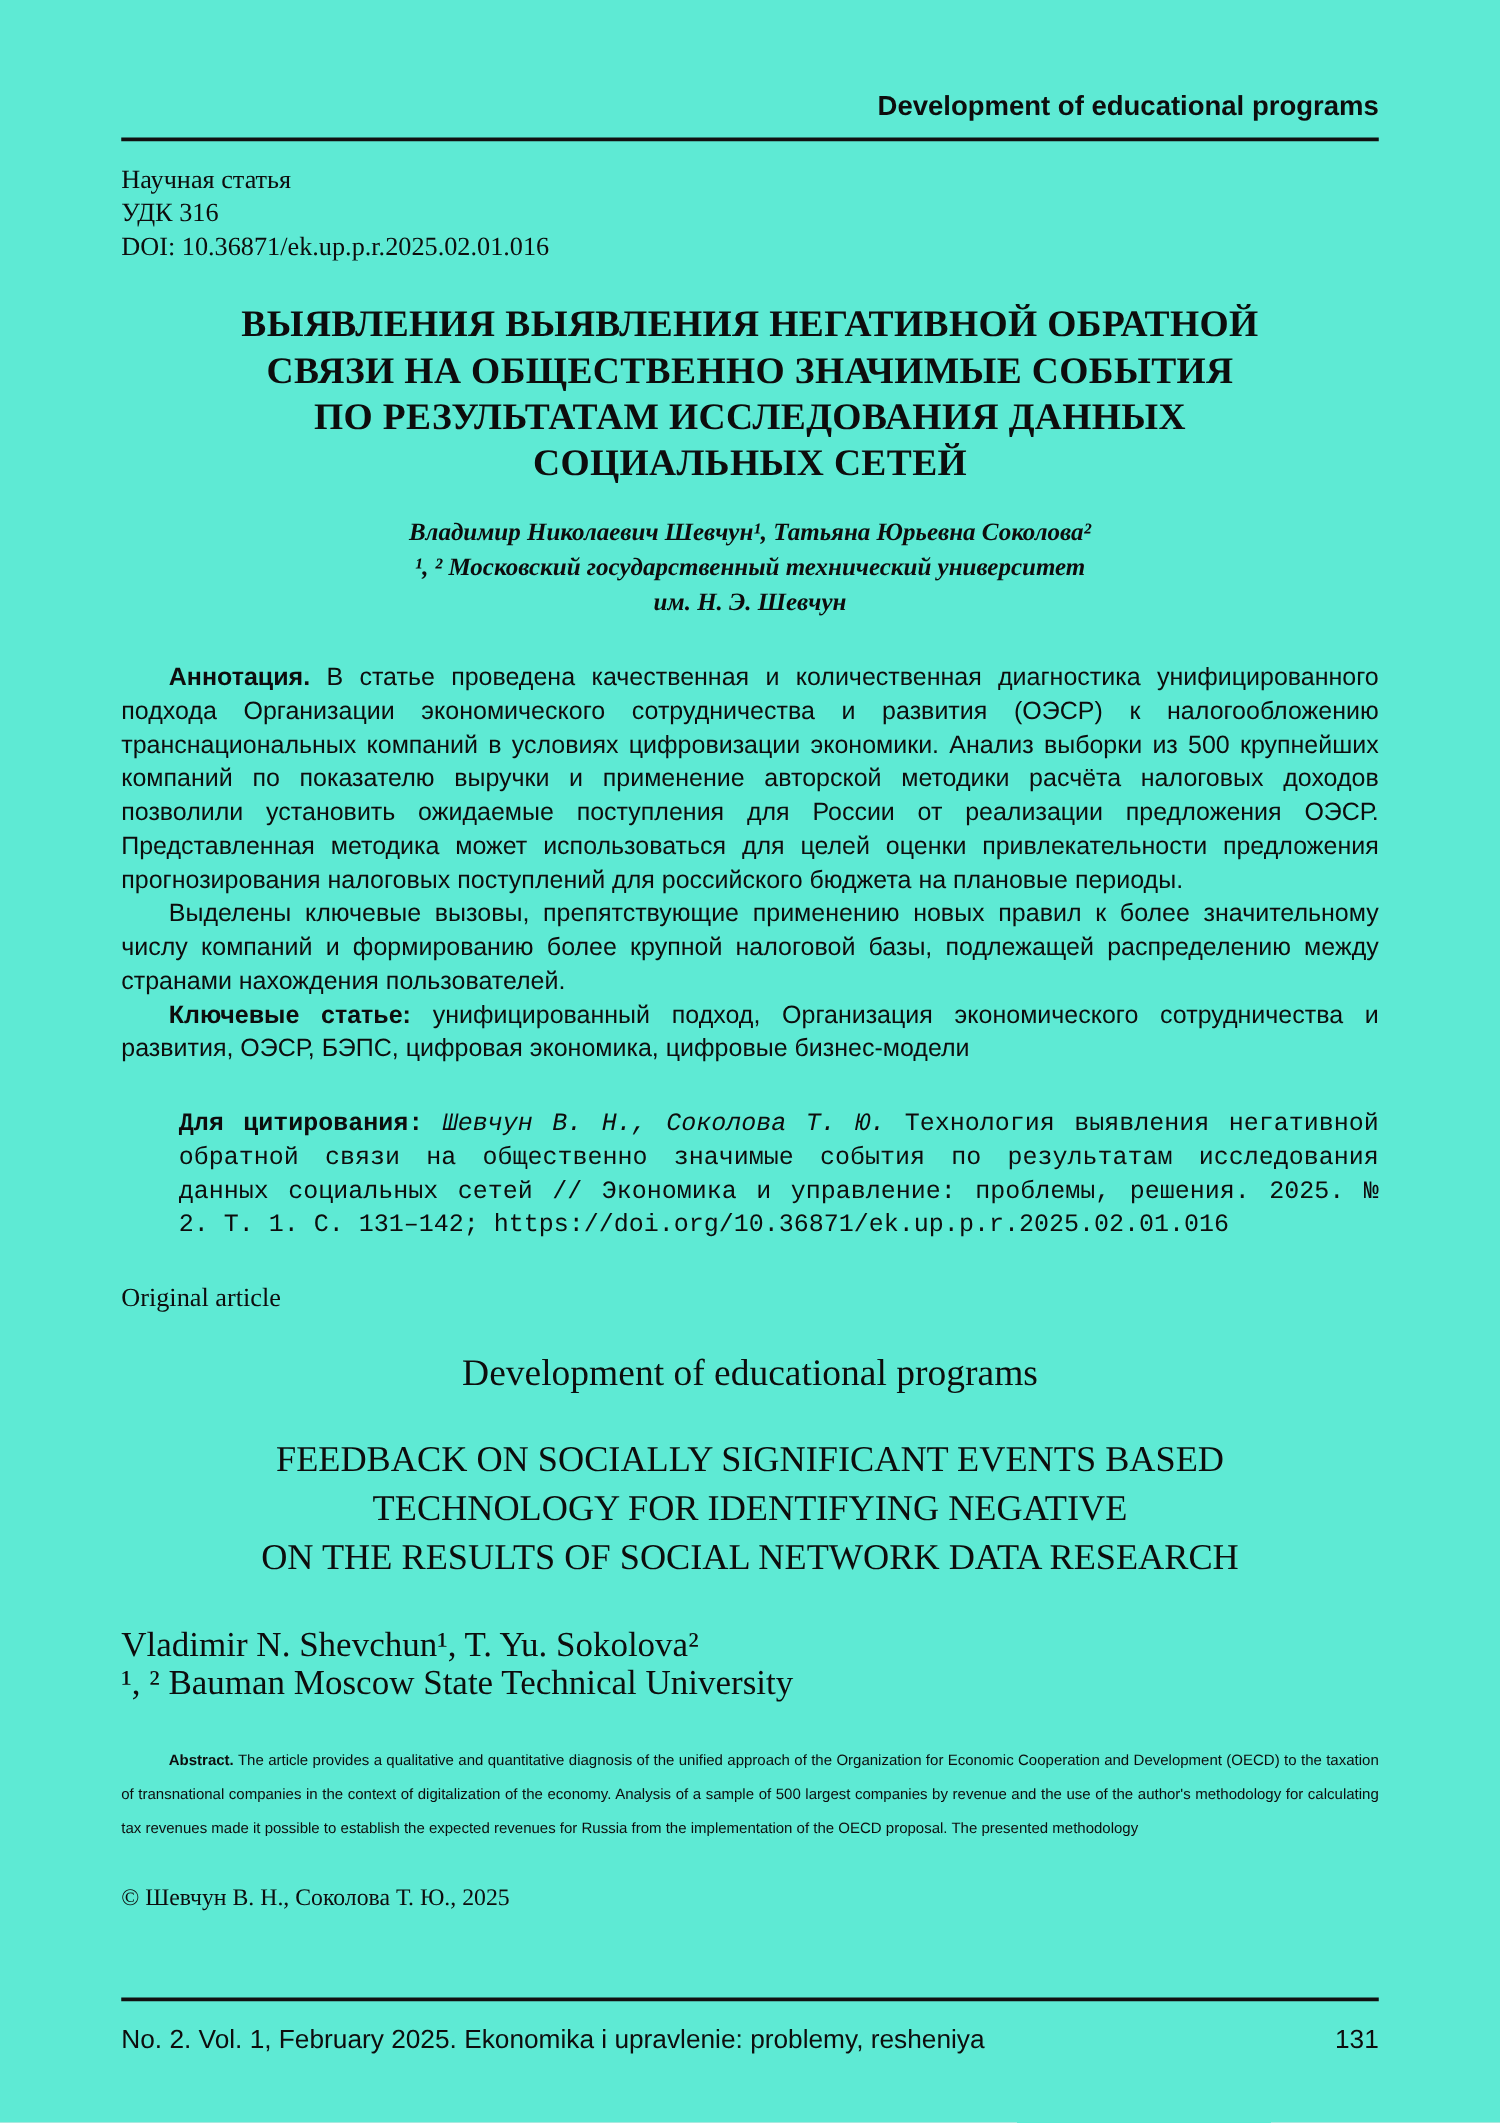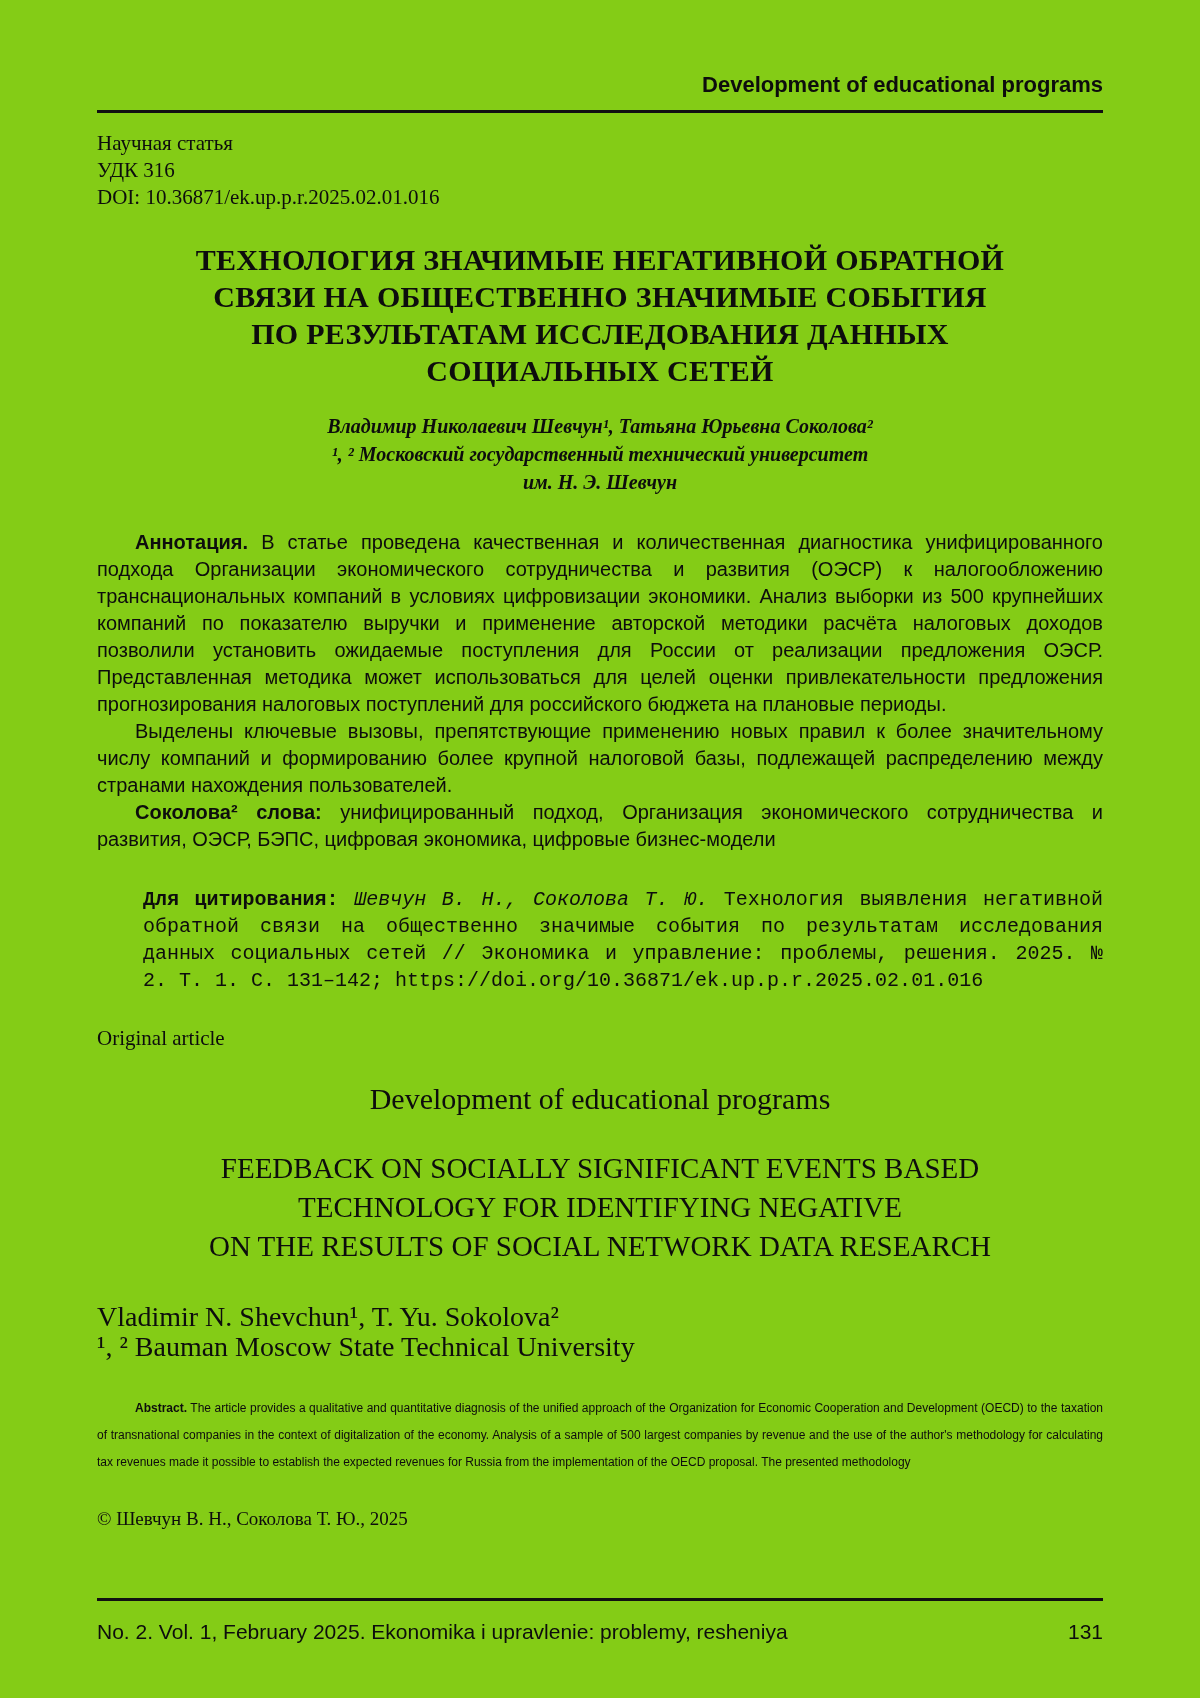--- a/index.html
+++ b/index.html
@@ -1,21 +1,21 @@
 <!DOCTYPE html>
 <html lang="ru"><head>
 <meta charset="utf-8">
 <style>
   html, body { margin: 0; padding: 0; background: #e8e8e8; }
   .page {
     position: relative;
     width: 1200px;
     height: 1698px;
     margin: 0 auto;
-    background: #84cc16;
+    background: #5eead4;
     color: #0d0d0d;
     box-sizing: border-box;
     padding: 0 97px;
     overflow: hidden;
     font-family: "Liberation Serif", serif;
   }
 
   .running-head {
     padding-top: 72px;
     text-align: right;
@@ -132,36 +132,36 @@
   <div class="running-head">Development of educational programs</div>
   <div class="head-rule"></div>
 
   <div class="meta">
     <div>Научная статья</div>
     <div>УДК 316</div>
     <div>DOI: 10.36871/ek.up.p.r.2025.02.01.016</div>
   </div>
 
   <h1 class="title-ru" style="margin-bottom:0;">
-      <div>ТЕХНОЛОГИЯ ЗНАЧИМЫЕ НЕГАТИВНОЙ ОБРАТНОЙ</div>
+      <div>ВЫЯВЛЕНИЯ ВЫЯВЛЕНИЯ НЕГАТИВНОЙ ОБРАТНОЙ</div>
       <div>СВЯЗИ НА ОБЩЕСТВЕННО ЗНАЧИМЫЕ СОБЫТИЯ</div>
       <div>ПО РЕЗУЛЬТАТАМ ИССЛЕДОВАНИЯ ДАННЫХ</div>
       <div>СОЦИАЛЬНЫХ СЕТЕЙ</div>
     </h1>
 
   <div class="authors-ru">
     <div>Владимир Николаевич Шевчун¹, Татьяна Юрьевна Соколова²</div>
     <div>¹, ² Московский государственный технический университет</div>
     <div>им. Н. Э. Шевчун</div>
   </div>
 
   <div class="abstract-ru">
     <p><span class="b">Аннотация.</span><span> В статье проведена качественная и количественная диагностика унифицированного подхода Организации экономического сотрудничества и развития (ОЭСР) к налогообложению транснациональных компаний в условиях цифровизации экономики. Анализ выборки из 500 крупнейших компаний по показателю выручки и применение авторской методики расчёта налоговых доходов позволили установить ожидаемые поступления для России от реализации предложения ОЭСР. Представленная методика может использоваться для целей оценки привлекательности предложения прогнозирования налоговых поступлений для российского бюджета на плановые периоды.</span></p>
     <p>Выделены ключевые вызовы, препятствующие применению новых правил к более значительному числу компаний и формированию более крупной налоговой базы, подлежащей распределению между странами нахождения пользователей.</p>
-    <p class="keywords-p"><span class="b">Соколова² слова:</span><span> унифицированный подход, Организация экономического сотрудничества и развития, ОЭСР, БЭПС, цифровая экономика, цифровые бизнес-модели</span></p>
+    <p class="keywords-p"><span class="b">Ключевые статье:</span><span> унифицированный подход, Организация экономического сотрудничества и развития, ОЭСР, БЭПС, цифровая экономика, цифровые бизнес-модели</span></p>
   </div>
 
   <div class="citation">
     <span class="b">Для цитирования:</span><span class="i"> Шевчун В. Н., Соколова Т. Ю.</span><span> Технология выявления негативной обратной связи на общественно значимые события по результатам исследования данных социальных сетей // Экономика и управление: проблемы, решения. 2025. № 2. Т. 1. С. 131–142; https://doi.org/10.36871/ek.up.p.r.2025.02.01.016</span>
   </div>
 
   <div class="original-article">Original article</div>
 
   <div class="section-en">Development of educational programs</div>
 

